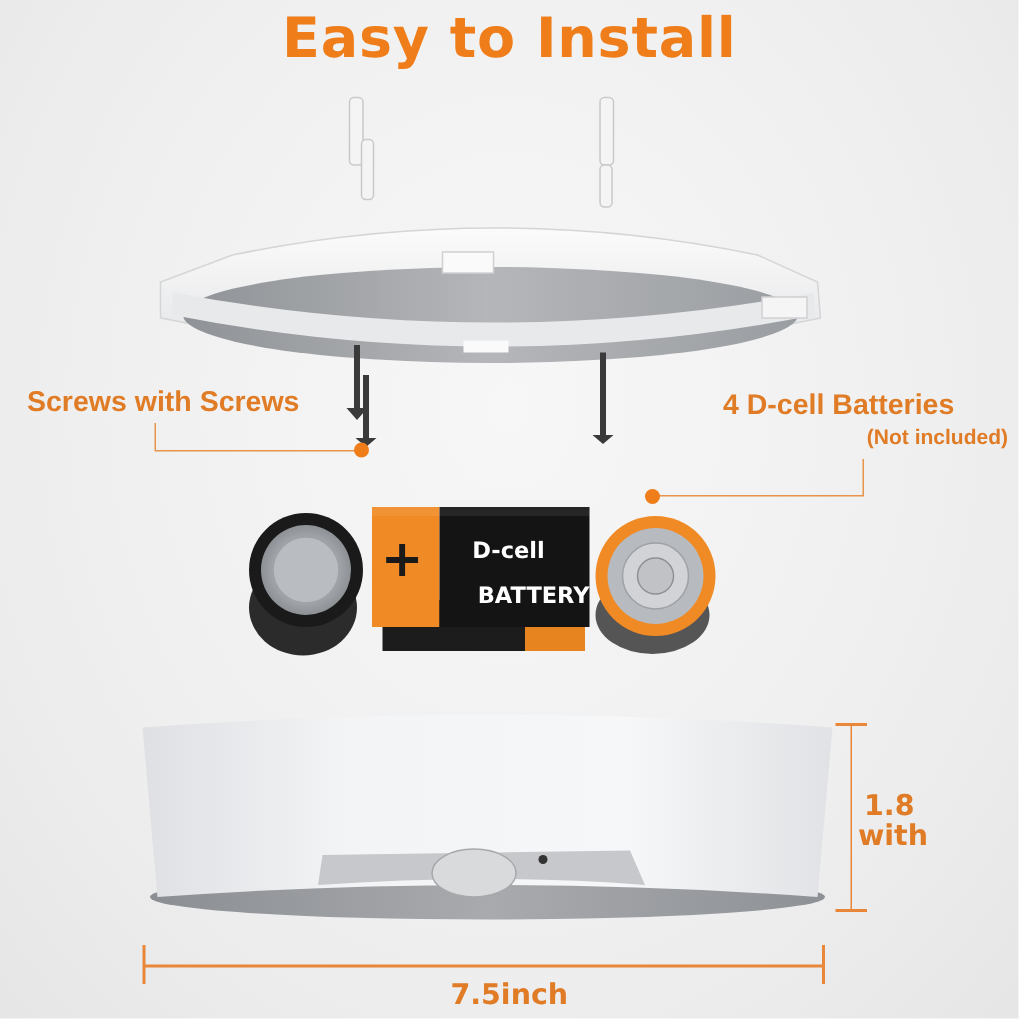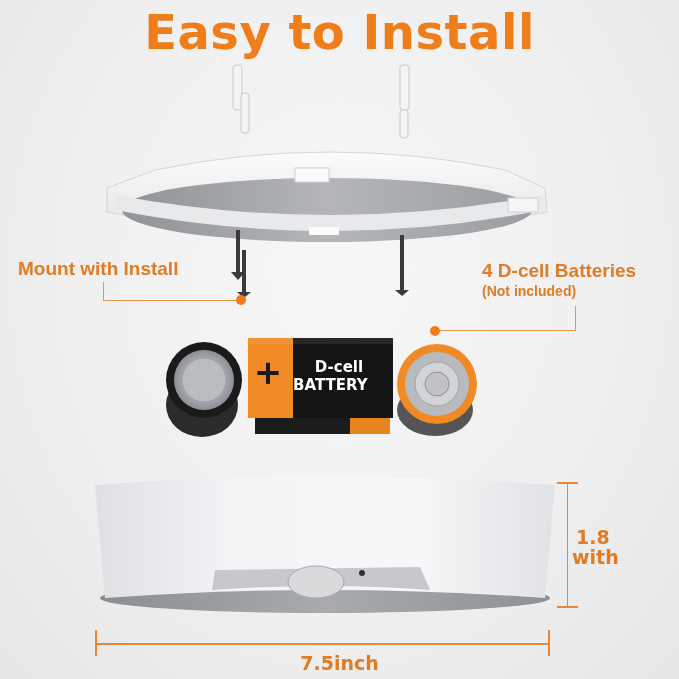--- a/index.html
+++ b/index.html
@@ -5,21 +5,21 @@
     html, body { margin: 0; padding: 0; }
     body {
       width: 679px; height: 679px; overflow: hidden; position: relative;
       background: radial-gradient(ellipse at 50% 40%, #f7f7f7 0%, #efefef 60%, #e6e6e6 100%);
       font-family: "Liberation Sans", sans-serif;
     }
     .abs { position: absolute; }
     .title {
       left: 0; width: 679px; top: 4px; text-align: center;
       font-family: "DejaVu Sans", sans-serif; font-weight: bold;
-      font-size: 48px; color: #ef7d1a; letter-spacing: 0.5px;
+      font-size: 37px; color: #ef7d1a; letter-spacing: 0.5px;
     }
     .lbl { color: #e07b26; font-weight: bold; font-size: 19px; }
     .sub { color: #e07b26; font-weight: bold; font-size: 14px; }
     .line { background: #e8944a; }
     .dot { width: 10px; height: 10px; border-radius: 50%; background: #ef7d1a; }
     .dim { color: #e07b26; font-family: "DejaVu Sans", sans-serif; font-weight: bold; font-size: 19px; text-align: right; }
     .dimline { background: #e8863a; }
   </style>
 </head>
 <body>
@@ -60,27 +60,27 @@
   <g fill="#3a3a3a">
     <rect x="10" y="0" width="4" height="42"></rect>
     <polygon points="5,42 19,42 12,50"></polygon>
     <rect x="16" y="20" width="4" height="42"></rect>
     <polygon points="11,62 25,62 18,68"></polygon>
     <rect x="174" y="5" width="4" height="55"></rect>
     <polygon points="169,60 183,60 176,66"></polygon>
   </g>
 </svg>
 
-<div class="abs lbl" style="left:18px;top:258px">Mount with Install</div>
+<div class="abs lbl" style="left:18px;top:258px">Screws with Screws</div>
 <div class="abs line" style="left:103px;top:282px;width:1px;height:18px"></div>
 <div class="abs line" style="left:103px;top:300px;width:138px;height:1px"></div>
 <div class="abs dot" style="left:236px;top:295px"></div>
 
 <div class="abs lbl" style="left:482px;top:260px;width:190px;text-align:left">4 D-cell Batteries</div>
-<div class="abs sub" style="left:482px;top:283px;width:190px;text-align:left">(Not included)</div>
+<div class="abs sub" style="left:482px;top:283px;width:190px;text-align:right">(Not included)</div>
 <div class="abs line" style="left:575px;top:306px;width:1px;height:24px"></div>
 <div class="abs line" style="left:435px;top:330px;width:141px;height:1px"></div>
 <div class="abs dot" style="left:430px;top:326px"></div>
 
 <svg class="abs" style="left:160px;top:330px" width="320" height="110">
   <defs>
     <radialGradient id="capG" cx="0.5" cy="0.5" r="0.5">
       <stop offset="0" stop-color="#d7d9dc"></stop>
       <stop offset="1" stop-color="#8d9095"></stop>
     </radialGradient>
@@ -99,21 +99,21 @@
   <rect x="88" y="8" width="145" height="6" fill="#ffffff" opacity="0.08"></rect>
   <text x="108" y="54" text-anchor="middle" font-family="DejaVu Sans, sans-serif" font-weight="bold" font-size="34" fill="#1a1a1a">+</text>
 
   <ellipse cx="275" cy="80" rx="38" ry="26" fill="#555"></ellipse>
   <ellipse cx="277" cy="54" rx="40" ry="40" fill="#f08a24"></ellipse>
   <ellipse cx="277" cy="54" rx="32" ry="32" fill="#b7babe"></ellipse>
   <ellipse cx="277" cy="54" rx="22" ry="22" fill="#d1d3d6" stroke="#9ea1a5"></ellipse>
   <ellipse cx="277" cy="54" rx="12" ry="12" fill="#c0c2c5" stroke="#8e9195"></ellipse>
 </svg>
 <div class="abs" style="left:293px;top:358px;width:92px;text-align:center;color:#fff;font-weight:bold;font-size:15px;font-family:'DejaVu Sans',sans-serif">D-cell</div>
-<div class="abs" style="left:293px;top:376px;width:100px;text-align:left;color:#fff;font-weight:bold;font-size:15px;font-family:'DejaVu Sans',sans-serif">BATTERY</div>
+<div class="abs" style="left:293px;top:388px;width:100px;text-align:right;color:#fff;font-weight:bold;font-size:15px;font-family:'DejaVu Sans',sans-serif">BATTERY</div>
 
 <svg class="abs" style="left:90px;top:470px" width="470" height="150">
   <defs>
     <linearGradient id="bodyG" x1="0" y1="0" x2="1" y2="0">
       <stop offset="0" stop-color="#dfe0e3"></stop>
       <stop offset="0.3" stop-color="#f3f4f6"></stop>
       <stop offset="0.7" stop-color="#f6f7f8"></stop>
       <stop offset="1" stop-color="#e1e2e5"></stop>
     </linearGradient>
     <linearGradient id="baseG" x1="0" y1="0" x2="1" y2="0">

